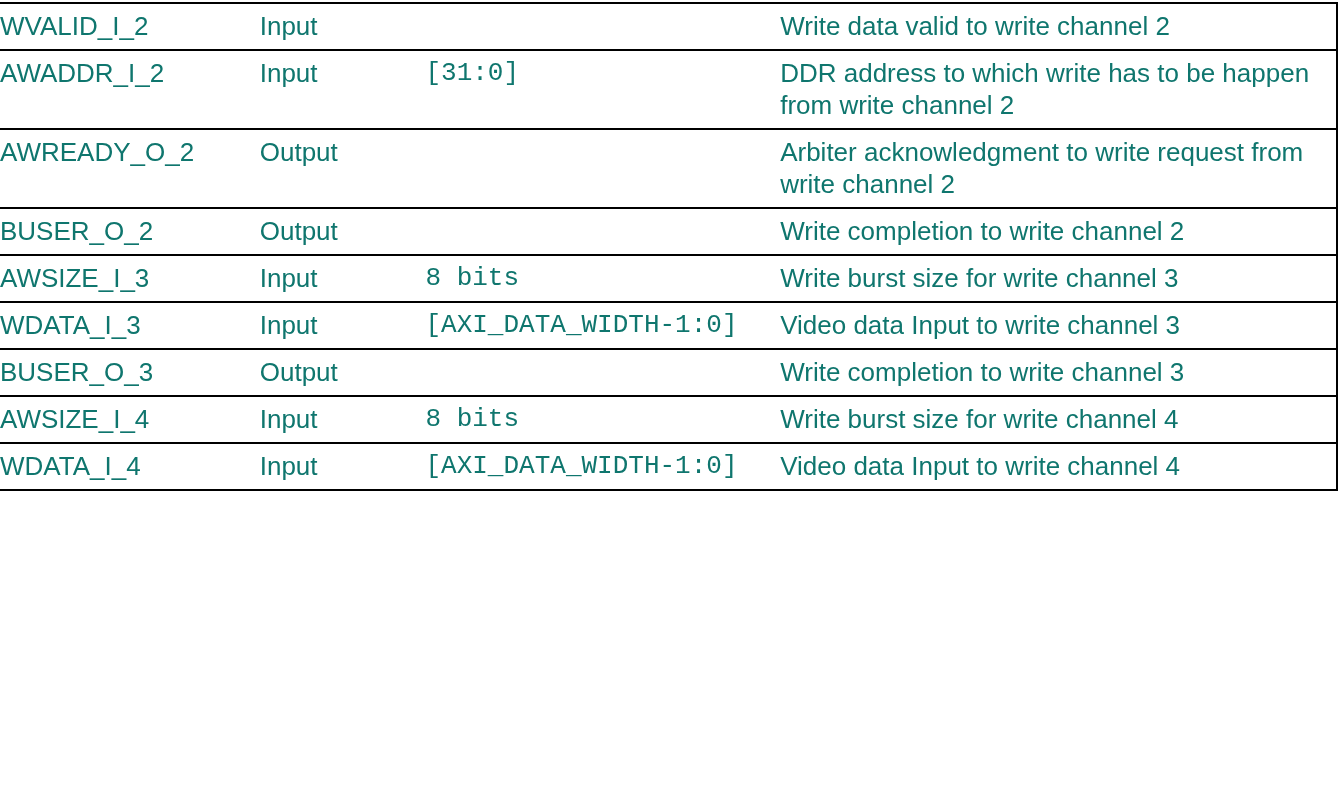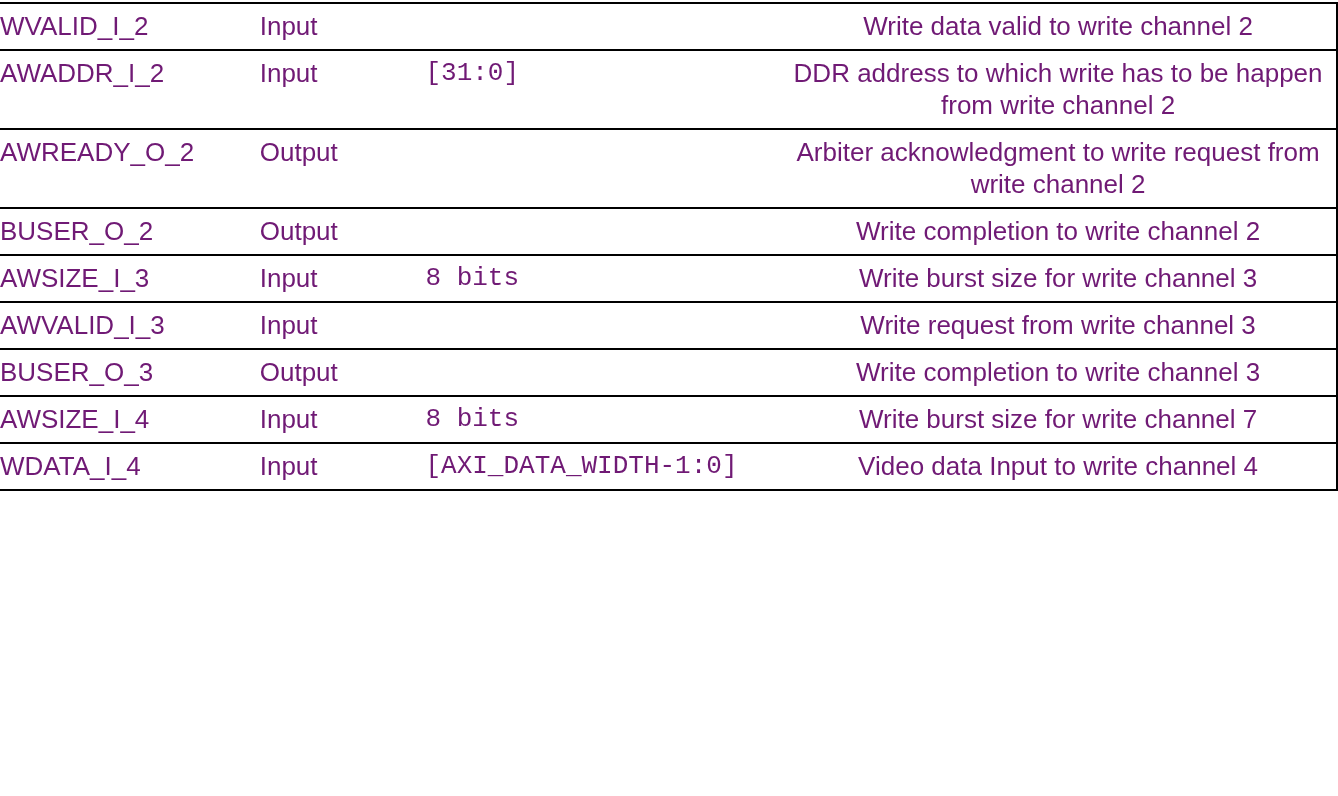--- a/index.html
+++ b/index.html
@@ -7,21 +7,21 @@
     padding: 0;
     background: #ffffff;
   }
   .page {
     position: relative;
     width: 1338px;
     height: 796px;
     background: #ffffff;
     overflow: hidden;
     font-family: "Liberation Sans", sans-serif;
-    color: #701a75;
+    color: #0f766e;
   }
   table.signal-table {
     border-collapse: collapse;
     table-layout: fixed;
     width: 1338px;
     margin-top: 2px;
     border-top: 2px solid #000000;
   }
   table.signal-table td {
     vertical-align: top;
@@ -29,21 +29,21 @@
     line-height: 32px;
     padding: 6px 0 7px 0;
     border-bottom: 2px solid #000000;
     overflow: hidden;
   }
   td.col-signal      { width: 257px; padding-left: 8px; }
   td.col-direction   { width: 164px; }
   td.col-width       { width: 351px; font-family: Liberation Mono, monospace; }
   td.col-description { width: 550px; padding-right: 6px;
                        border-right: 2px solid #000000;
-                       white-space: pre-line; text-align: center; }
+                       white-space: pre-line; }
 </style>
 </head>
 <body>
 
 <div class="page">
   <table class="signal-table">
     <tbody>
         <tr>
           <td class="col-signal">WVALID_I_2</td>
           <td class="col-direction">Input</td>
@@ -70,36 +70,36 @@
           <td class="col-width"></td>
           <td class="col-description">Write completion to write channel 2</td>
         </tr>
         <tr>
           <td class="col-signal">AWSIZE_I_3</td>
           <td class="col-direction">Input</td>
           <td class="col-width">8 bits</td>
           <td class="col-description">Write burst size for write channel 3</td>
         </tr>
         <tr>
-          <td class="col-signal">AWVALID_I_3</td>
+          <td class="col-signal">WDATA_I_3</td>
           <td class="col-direction">Input</td>
-          <td class="col-width"></td>
-          <td class="col-description">Write request from write channel 3</td>
+          <td class="col-width">[AXI_DATA_WIDTH-1:0]</td>
+          <td class="col-description">Video data Input to write channel 3</td>
         </tr>
         <tr>
           <td class="col-signal">BUSER_O_3</td>
           <td class="col-direction">Output</td>
           <td class="col-width"></td>
           <td class="col-description">Write completion to write channel 3</td>
         </tr>
         <tr>
           <td class="col-signal">AWSIZE_I_4</td>
           <td class="col-direction">Input</td>
           <td class="col-width">8 bits</td>
-          <td class="col-description">Write burst size for write channel 7</td>
+          <td class="col-description">Write burst size for write channel 4</td>
         </tr>
         <tr>
           <td class="col-signal">WDATA_I_4</td>
           <td class="col-direction">Input</td>
           <td class="col-width">[AXI_DATA_WIDTH-1:0]</td>
           <td class="col-description">Video data Input to write channel 4</td>
         </tr>
       </tbody>
   </table>
 </div>

